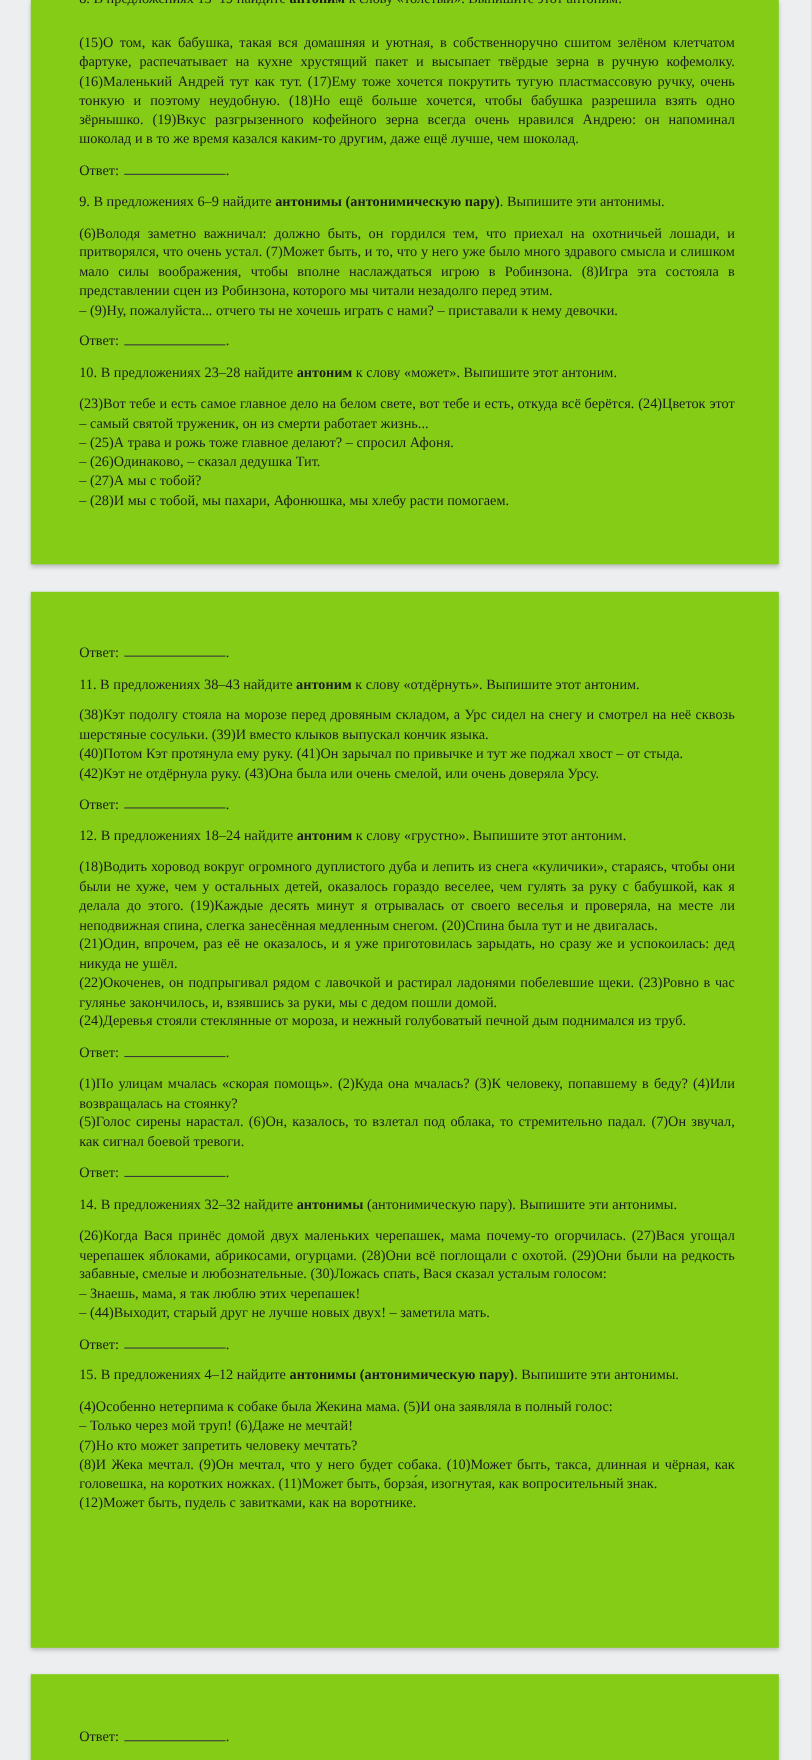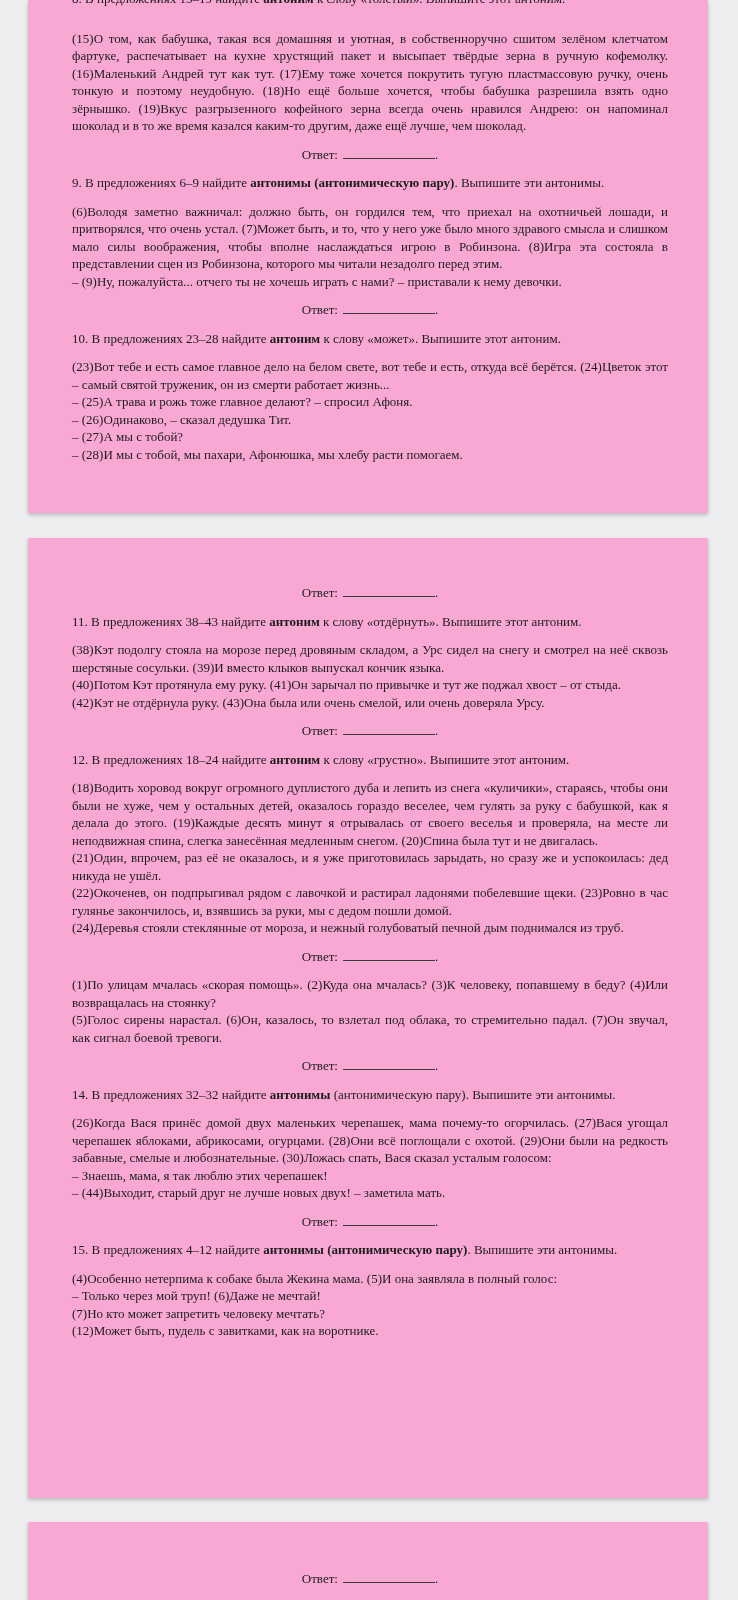--- a/index.html
+++ b/index.html
@@ -3,34 +3,34 @@
 <meta charset="utf-8">
 <style>
   html,body{margin:0;padding:0;}
   body{
     width:738px;height:1600px;overflow:hidden;
     background:#eceef0;
     font-family:"Liberation Serif","DejaVu Serif",serif;
     font-size:13px;line-height:17.5px;color:#1c1c1e;
   }
   .page{
-    width:680px;margin-left:28px;background:#f9a8d4;
+    width:680px;margin-left:28px;background:#84cc16;
     box-sizing:border-box;padding:0 40px 0 44px;overflow:hidden;
     box-shadow:0 2px 4px rgba(0,0,0,.22);
     position:relative;
   }
   #page1{height:513px;padding-top:0;}
   #page2{height:960px;margin-top:25px;padding-top:46px;}
   #page3{height:78px;margin-top:24px;padding-top:48px;}
   .block{margin:0 0 11px 0;}
   .heading{text-align:justify;}
   .clip-top{margin-top:-10px;margin-bottom:22px;}
   .clip-bottom{margin-top:4px;margin-bottom:0;}
   .pline{text-align:justify;}
-  .answer-line{white-space:nowrap;text-align:center;}
+  .answer-line{white-space:nowrap;}
   .answer-blank{
     display:inline-block;width:92px;height:11px;
     border-bottom:1px solid #3a3a3c;margin-left:5px;
   }
   b{font-weight:bold;}
 </style>
 </head>
 <body>
 
 <div class="page" id="page1">
@@ -81,19 +81,20 @@
       <div class="pline">(26)Когда Вася принёс домой двух маленьких черепашек, мама почему-то огорчилась. (27)Вася угощал черепашек яблоками, абрикосами, огурцами. (28)Они всё поглощали с охотой. (29)Они были на редкость забавные, смелые и любознательные. (30)Ложась спать, Вася сказал усталым голосом:</div>
       <div class="pline">– Знаешь, мама, я так люблю этих черепашек!</div>
       <div class="pline">– (44)Выходит, старый друг не лучше новых двух! – заметила мать.</div>
     </div>
     <div class="block answer-line"><span>Ответ:</span><span class="answer-blank"></span><span>.</span></div>
     <div class="block heading"><span>15. В предложениях 4–12 найдите </span><b>антонимы (антонимическую пару)</b><span>. Выпишите эти антонимы.</span></div>
     <div class="block passage">
       <div class="pline">(4)Особенно нетерпима к собаке была Жекина мама. (5)И она заявляла в полный голос:</div>
       <div class="pline">– Только через мой труп! (6)Даже не мечтай!</div>
       <div class="pline">(7)Но кто может запретить человеку мечтать?</div>
+      <div class="pline">(8)И Жека мечтал. (9)Он мечтал, что у него будет собака. (10)Может быть, такса, длинная и чёрная, как головешка, на коротких ножках. (11)Может быть, борза́я, изогнутая, как вопросительный знак.</div>
       <div class="pline">(12)Может быть, пудель с завитками, как на воротнике.</div>
     </div>
   </div>
 <div class="page" id="page3">
     <div class="block answer-line"><span>Ответ:</span><span class="answer-blank"></span><span>.</span></div>
     <div class="block heading clip-bottom"><span>16. В предложениях 35–43 найдите </span><b>антоним</b><span> к слову «…». Выпишите этот антоним.</span></div>
   </div>
 
 </body></html>

